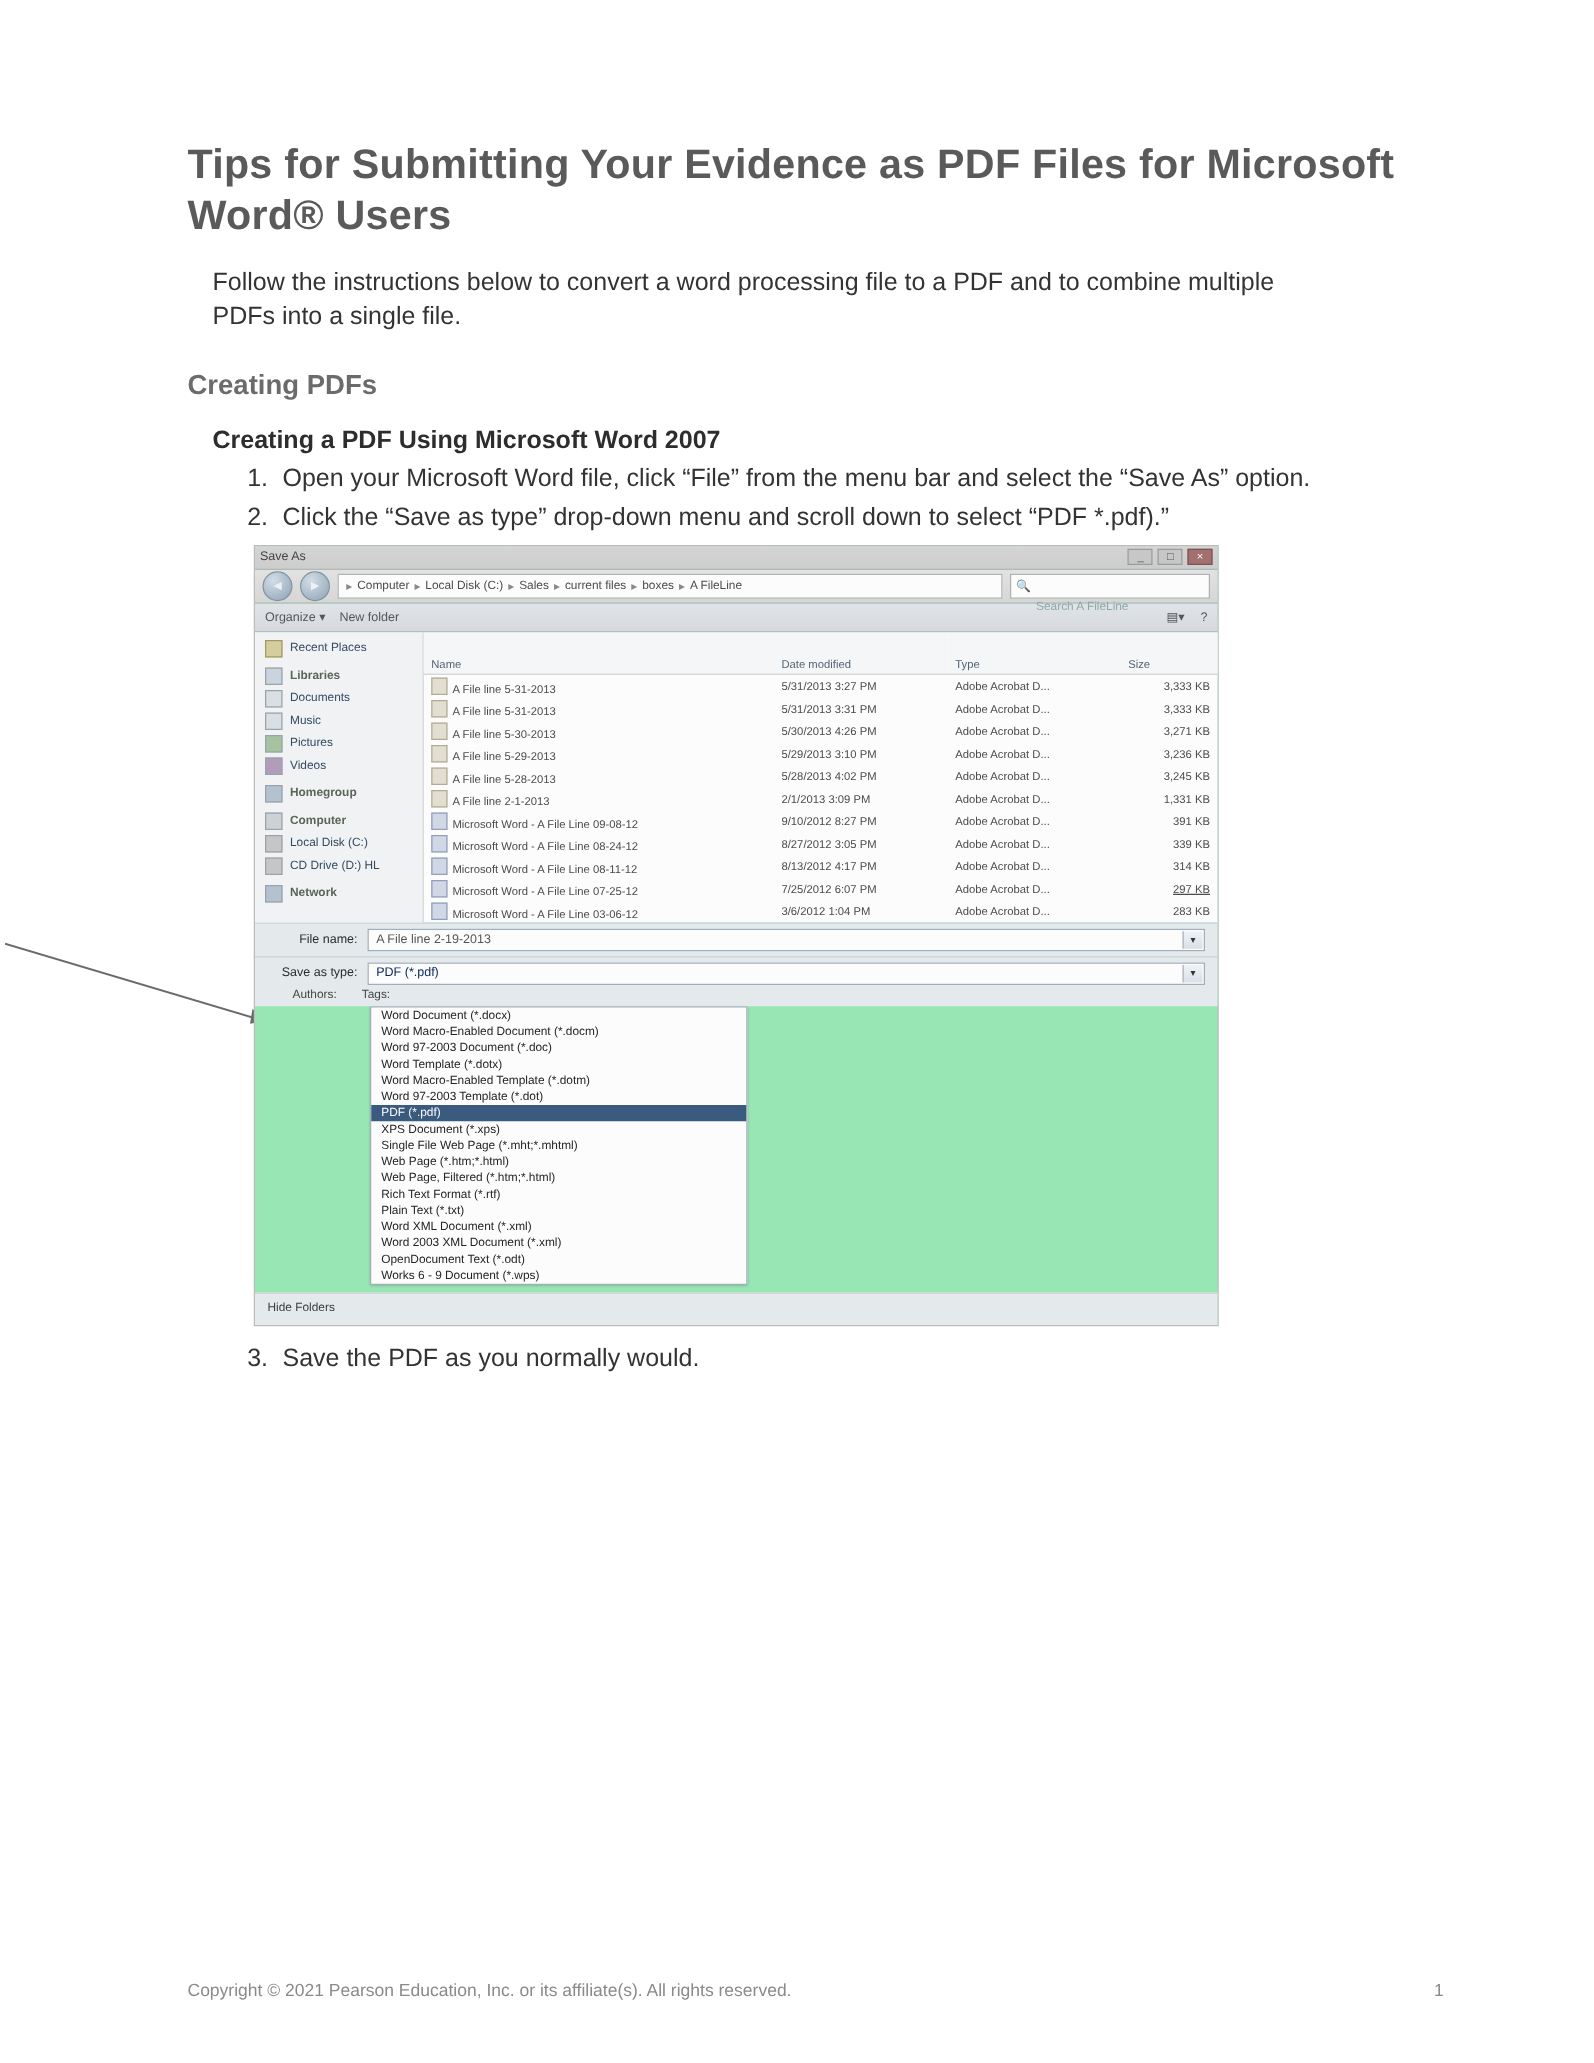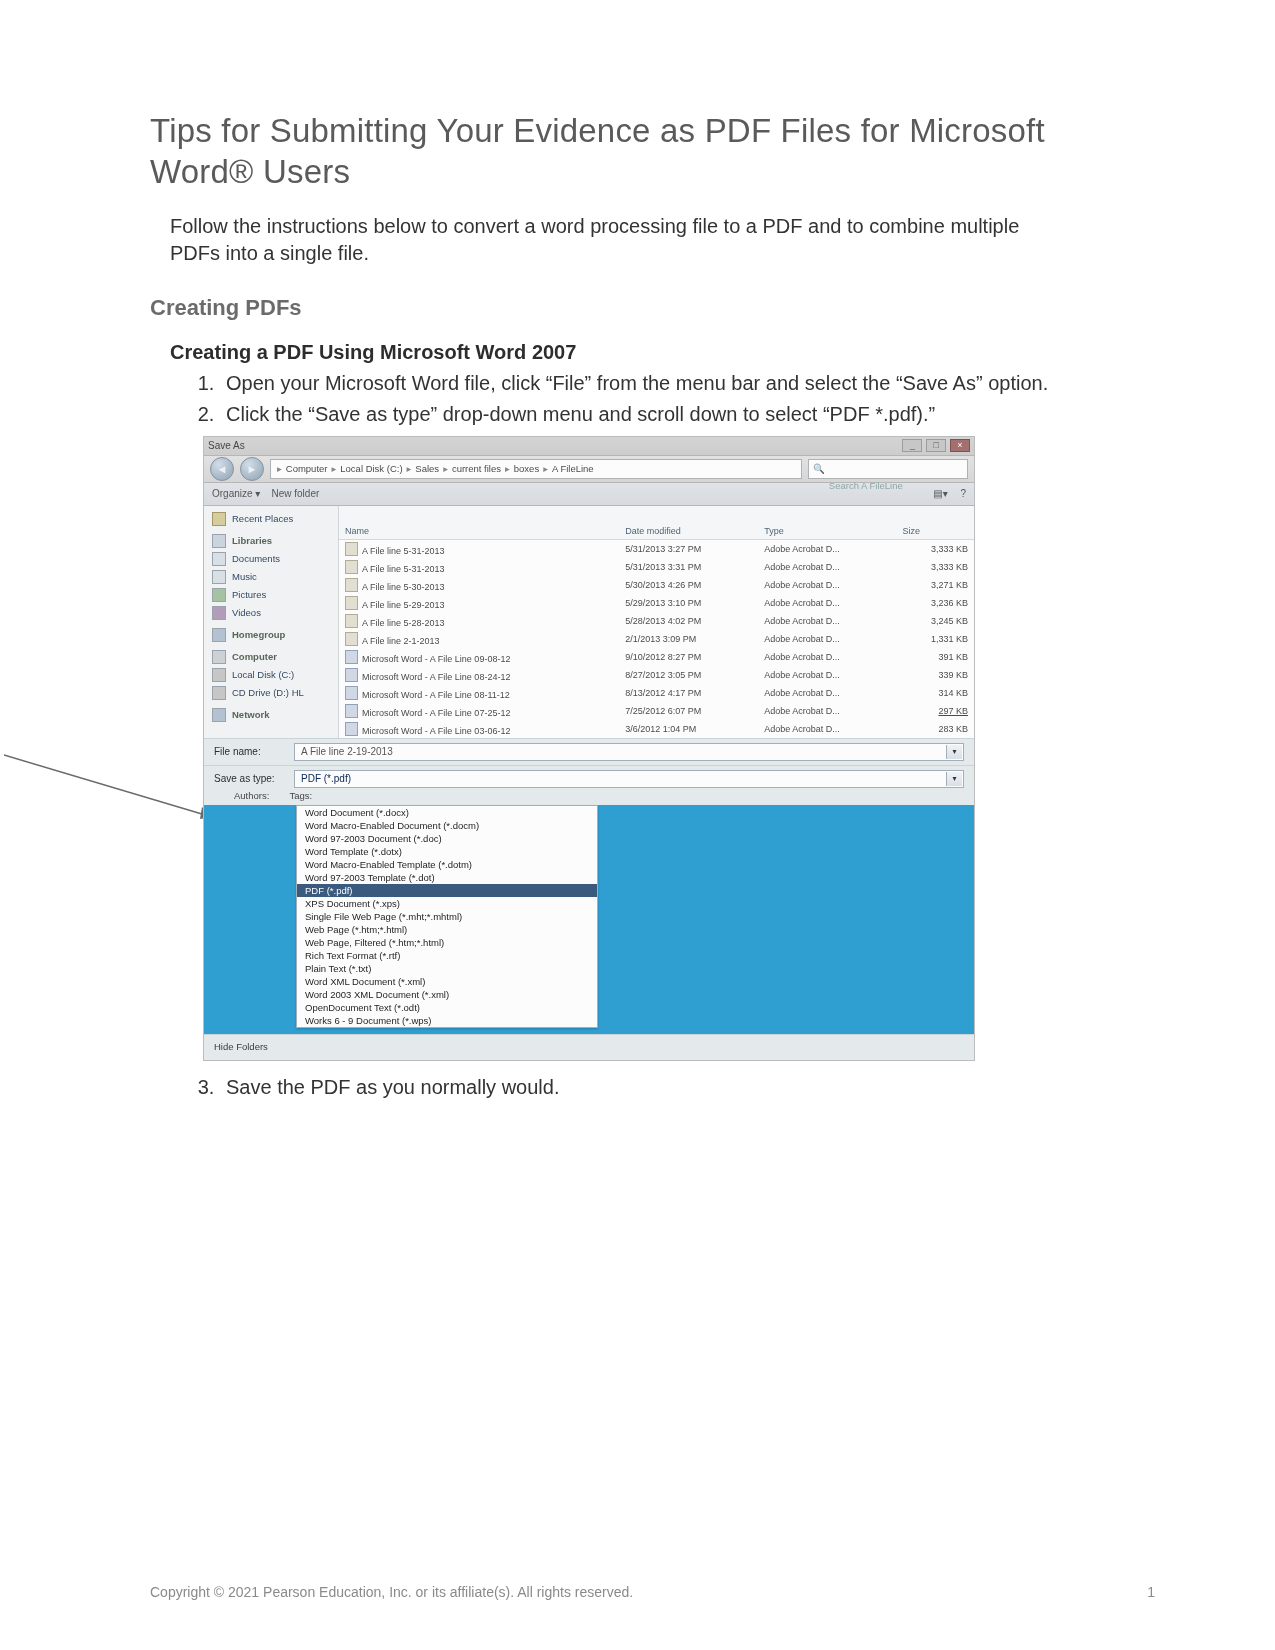--- a/index.html
+++ b/index.html
@@ -12,21 +12,21 @@
   }
   .page {
     width: 1275px;
     height: 1650px;
     position: relative;
     box-sizing: border-box;
     padding: 110px 120px 0 150px;
   }
   h1.title {
     font-size: 33px;
-    font-weight: 400;
+    font-weight: 700;
     color: #5a5a5a;
     margin: 0 0 20px 0;
     line-height: 1.25;
     letter-spacing: 0.2px;
   }
   .intro {
     font-size: 20px;
     color: #333;
     margin: 0 0 28px 20px;
     line-height: 1.35;
@@ -70,21 +70,21 @@
     height: 80px;
     pointer-events: none;
   }
   .arrow svg { width: 100%; height: 100%; }
   .shot {
     width: 770px;
     font-family: "Segoe UI", Tahoma, sans-serif;
     font-size: 10px;
     color: #555;
     box-shadow: 0 0 0 1px #bdbdbd;
-    background: #0ea5e9;
+    background: #86efac;
     filter: grayscale(0.25) contrast(0.98);
   }
   .titlebar {
     height: 18px;
     background: linear-gradient(#d6d6d6,#cfcfcf);
     border-bottom: 1px solid #b7b7b7;
     display: flex;
     align-items: center;
     padding: 0 4px;
     justify-content: space-between;
@@ -204,21 +204,21 @@
   }
   .ficon.w{ background:#cfd9ec; border-color:#8fa0c6; }
 
   .formrow{
     display:flex; align-items:center; gap:8px;
     padding:4px 10px;
     background:#e4ecef;
     border-top:1px solid #c9d5dd;
     font-size:10px;
   }
-  .formrow label{ width:72px; text-align:left; color:#2b2b2b; }
+  .formrow label{ width:72px; text-align:right; color:#2b2b2b; }
   .formrow .field{
     flex:1; height:16px;
     background:#fff;
     border:1px solid #9fb0bf;
     padding:0 6px;
     display:flex; align-items:center;
     justify-content:space-between;
   }
   .formrow .field.blue{ color:#002a6d; }
   .formrow .caret{

